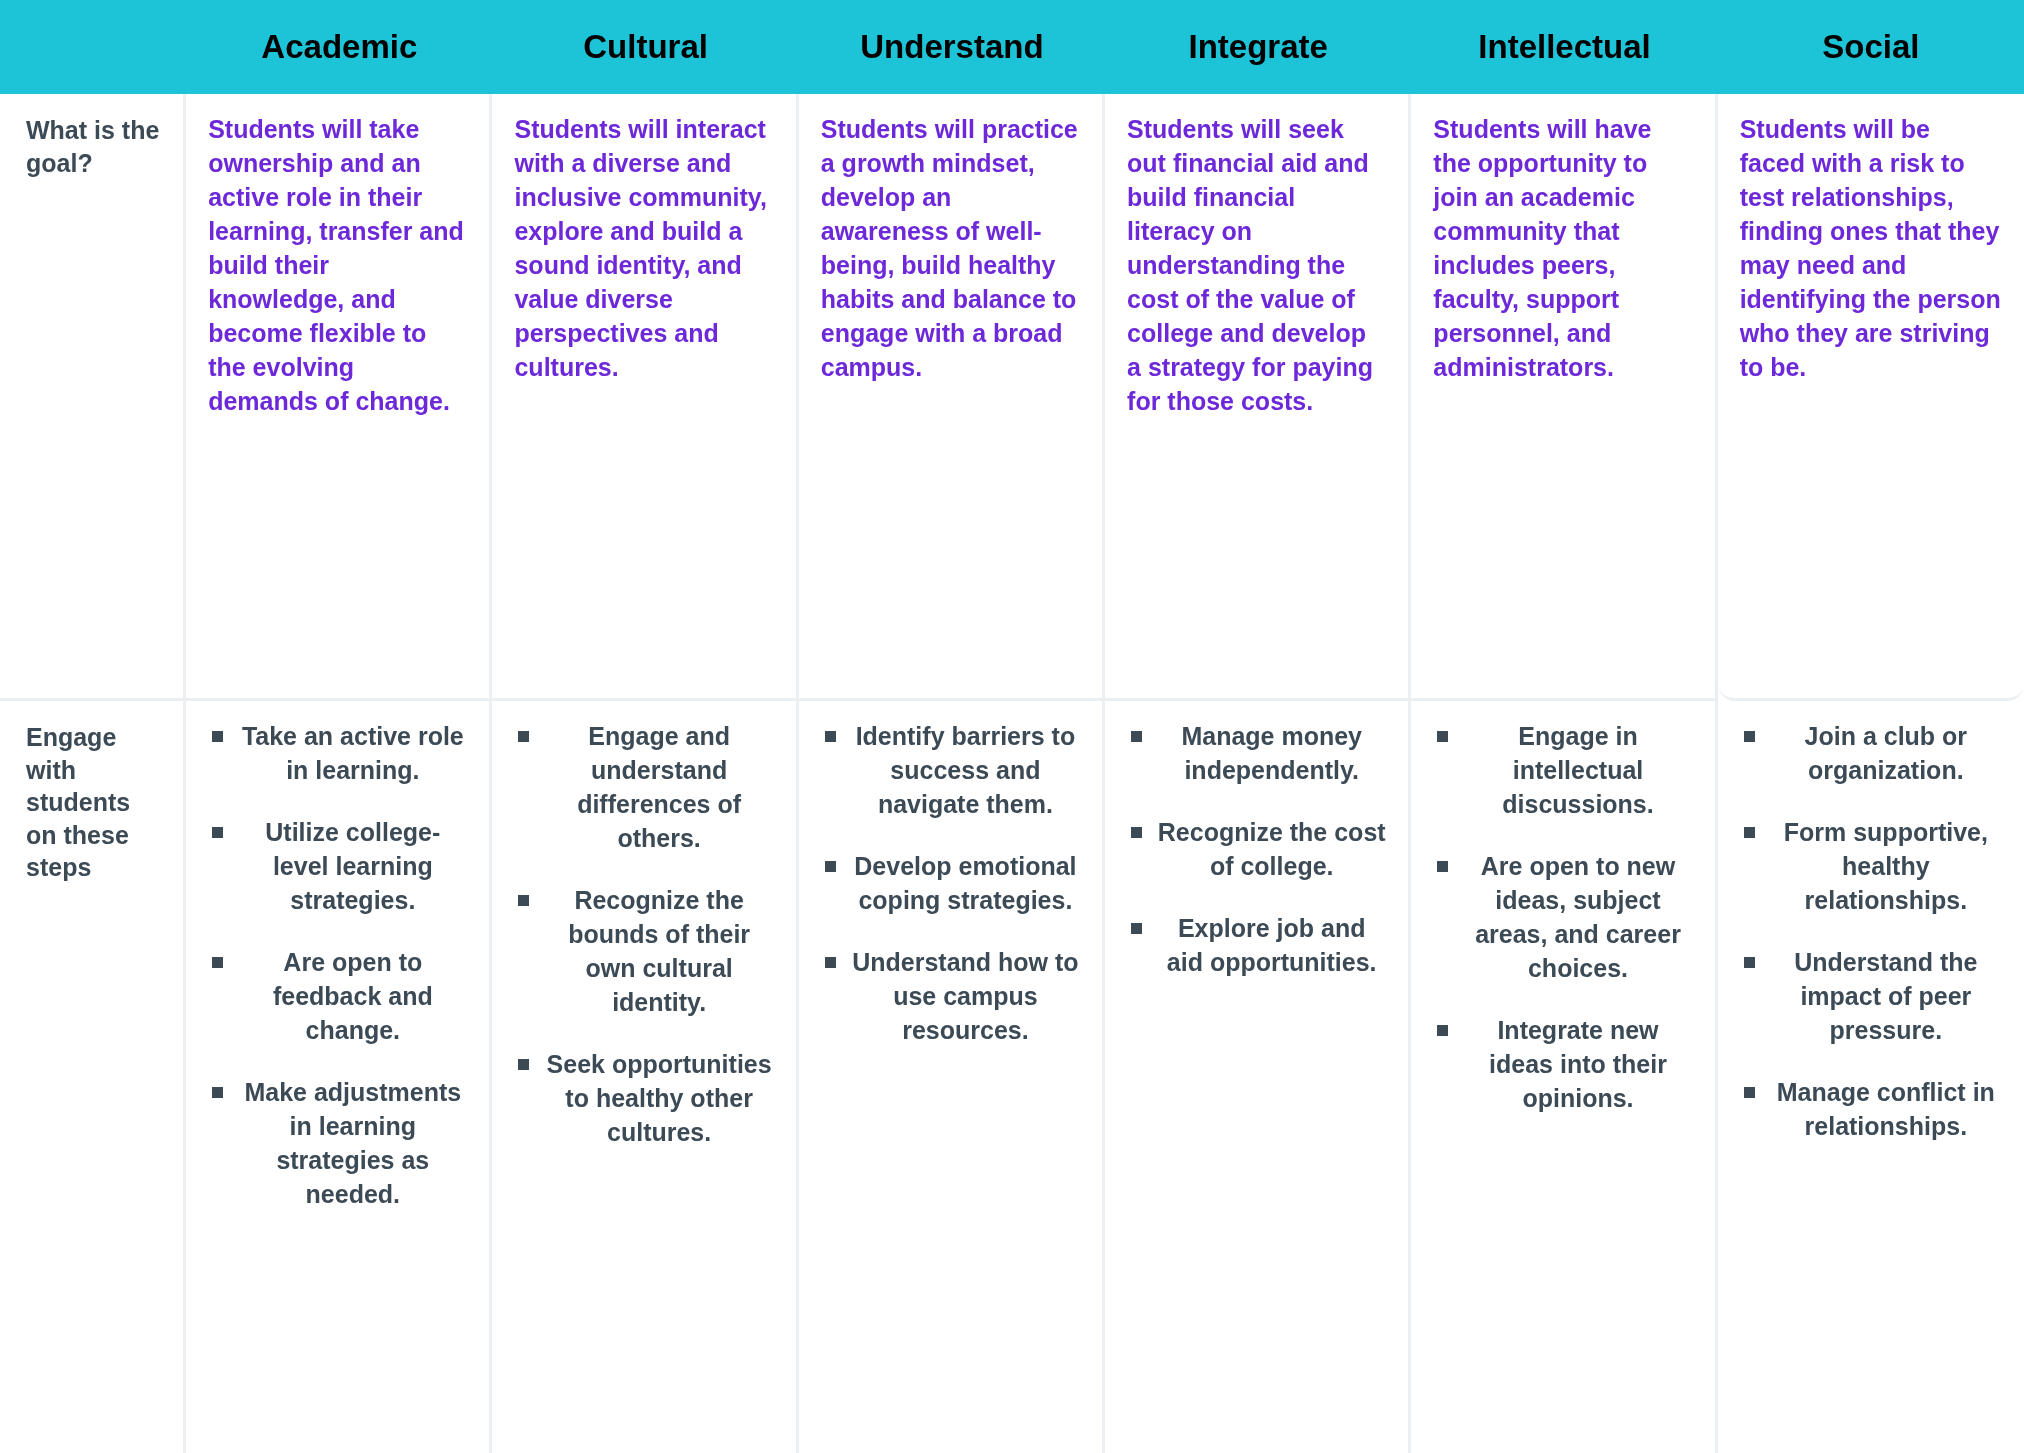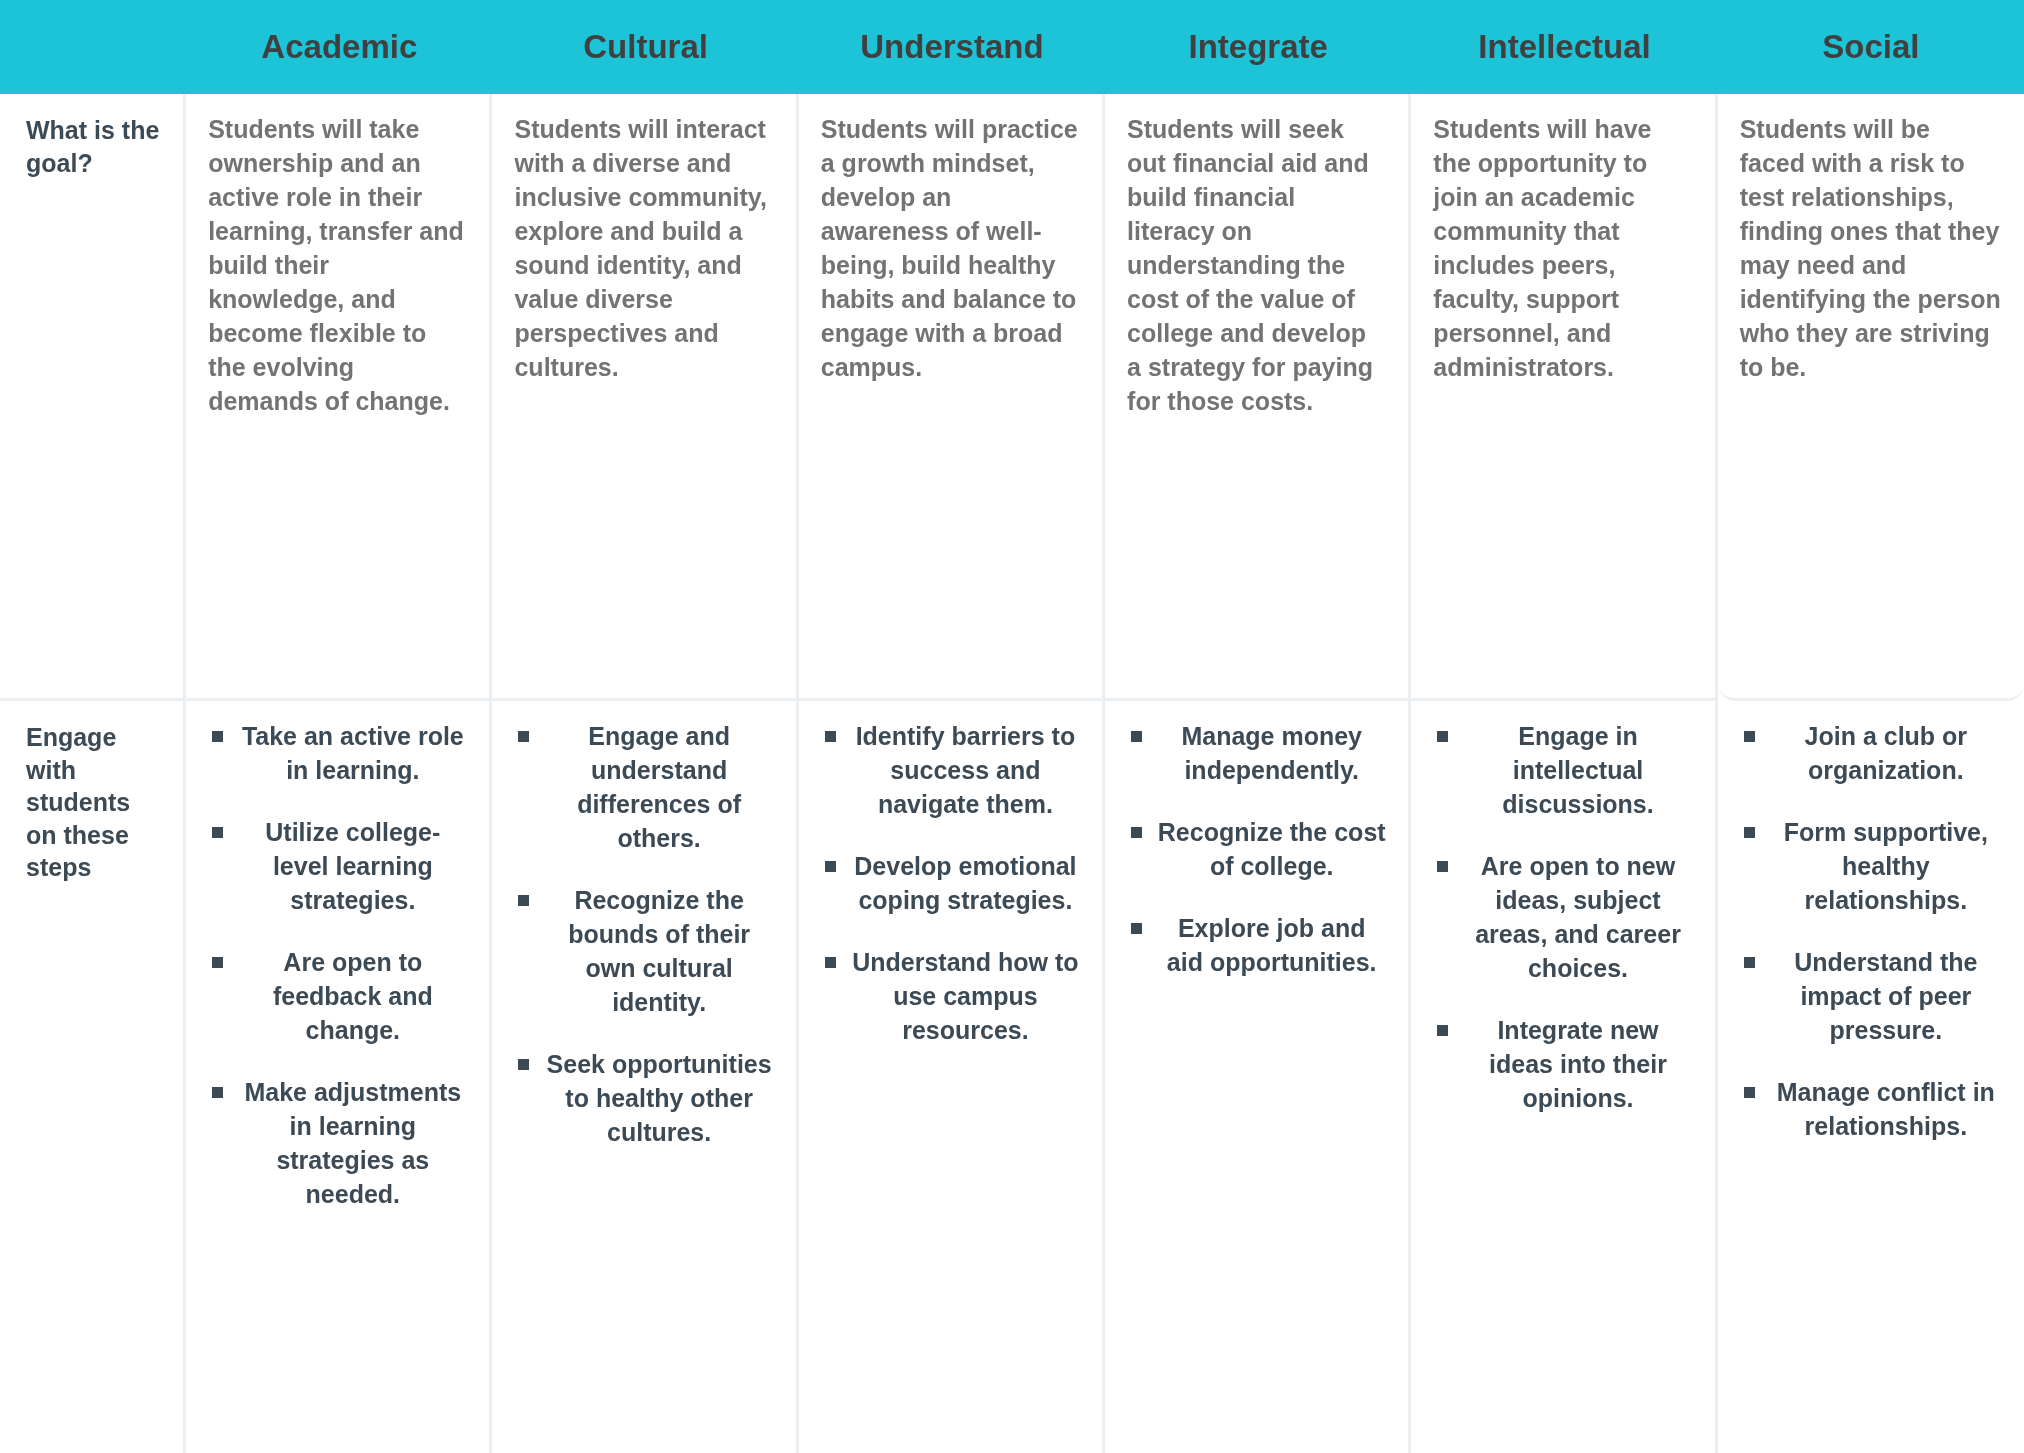--- a/index.html
+++ b/index.html
@@ -18,21 +18,21 @@
     border-collapse: separate;
     border-spacing: 0;
     table-layout: fixed;
   }
   .matrix col.rowlabel { width: 186px; }
   .matrix col.dim { width: 306px; }
 
   
   thead th {
     background: #1dc4d8;
-    color: #404040;
+    color: #000000;
     font-size: 33px;
     font-weight: bold;
     text-align: center;
     height: 94px;
     vertical-align: middle;
     padding: 0 8px;
     border: none;
   }
   thead th.corner {
     background: #1dc4d8;
@@ -59,21 +59,21 @@
   .rowhead-text {
     font-size: 25px;
     font-weight: bold;
     color: #3c4a56;
     line-height: 1.30;
   }
 
   .para {
     font-size: 25px;
     font-weight: bold;
-    color: #737373;
+    color: #6d28d9;
     line-height: 1.36;
     margin: 0;
   }
 
   ul.bullets {
     margin: 0;
     padding: 0 0 0 26px;
     list-style: none;
   }
   ul.bullets li {

